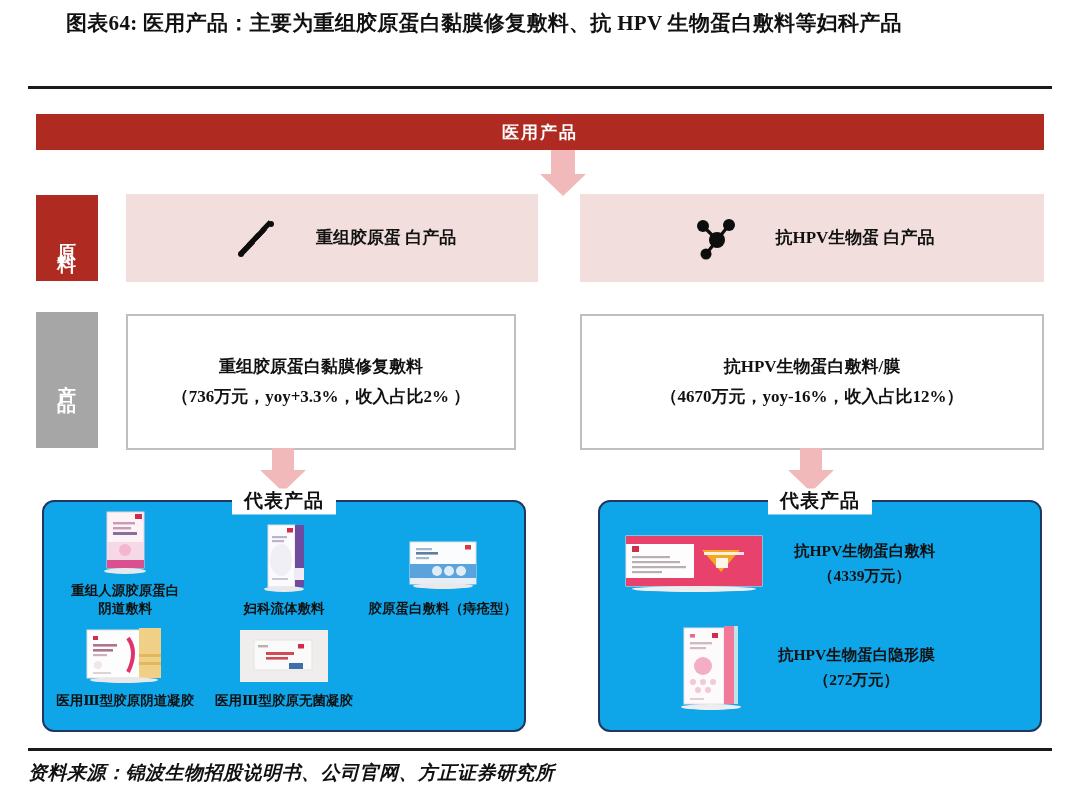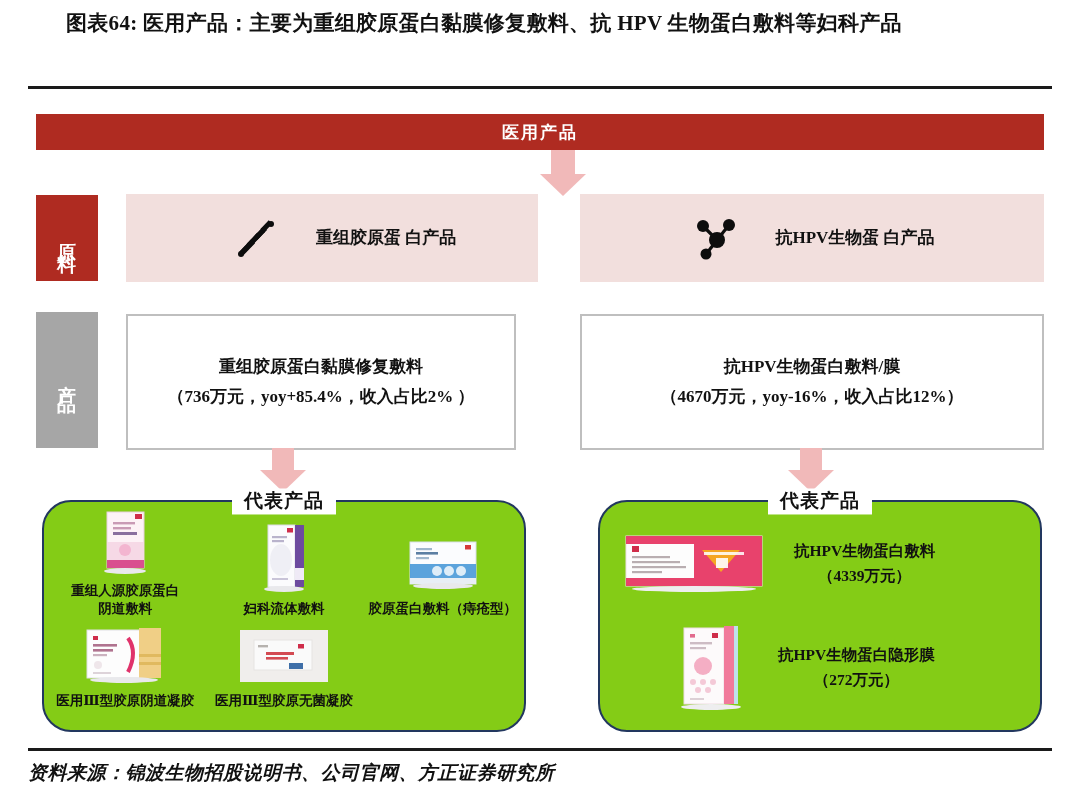--- a/index.html
+++ b/index.html
@@ -71,22 +71,22 @@
   }
   .prodbox.left{left:126px;width:386px;}
   .prodbox.right{left:580px;width:460px;}
   .prodbox .pline{
     font-size:17px;font-weight:bold;line-height:1.75;text-align:center;color:#111;
     white-space:nowrap;
   }
 
   
   .repbox{
-    position:absolute;border:2.5px solid #22375F;border-radius:29px;
-    background:#84cc16;
+    position:absolute;border:2.5px solid #22375F;border-radius:12px;
+    background:#0ea5e9;
   }
   .repbox.left{left:42px;top:500px;width:480px;height:228px;}
   .repbox.right{left:598px;top:500px;width:440px;height:228px;}
   .rep-title{
     position:absolute;background:#fff;padding:0 12px;
     font-size:19px;font-weight:bold;color:#111;letter-spacing:1px;
     transform:translate(-50%,-52%);white-space:nowrap;
   }
 
   
@@ -182,21 +182,21 @@
     <span class="rtext">抗HPV生物蛋
 白产品</span>
   </div>
 
   <div class="vlabel prod">
     <span>产品</span>
   </div>
 
   <div class="prodbox left">
     <div class="pline">重组胶原蛋白黏膜修复敷料</div>
-    <div class="pline">（736万元，yoy+85.4%，收入占比2% ）</div>
+    <div class="pline">（736万元，yoy+3.3%，收入占比2% ）</div>
   </div>
 
   <div class="prodbox right">
     <div class="pline">抗HPV生物蛋白敷料/膜</div>
     <div class="pline">（4670万元，yoy-16%，收入占比12%）</div>
   </div>
 
   <div class="arrow" style="left:260px;top:448px;width:46px;height:46px;">
     <div class="shaft" style="top:0;width:22px;height:24px;"></div>
     <div class="head" style="top:22px;"></div>

